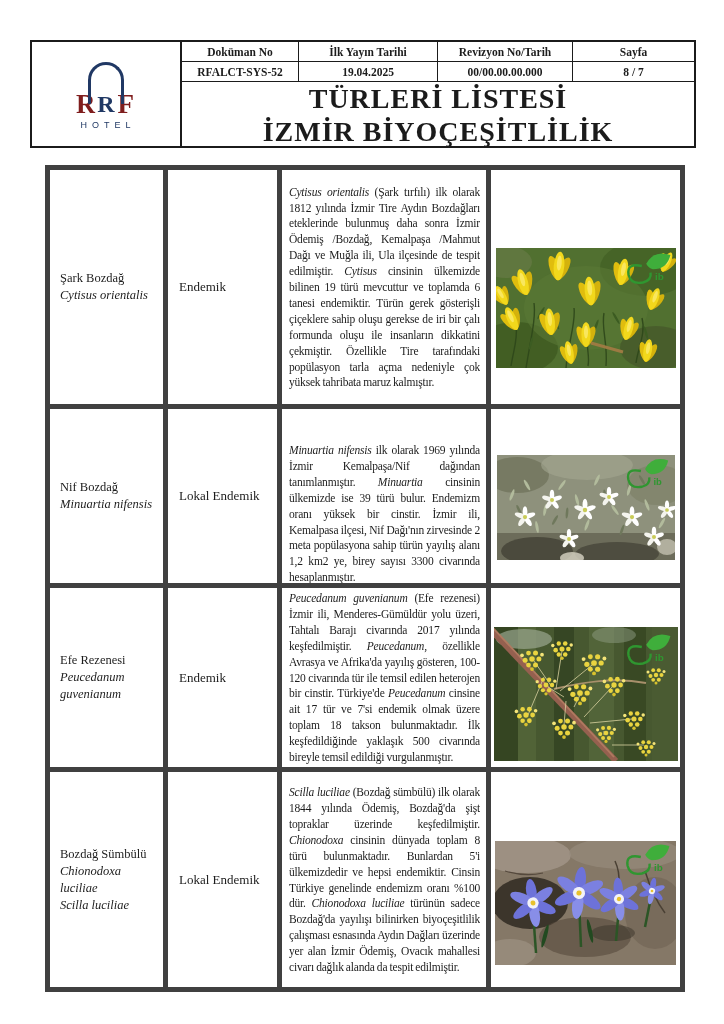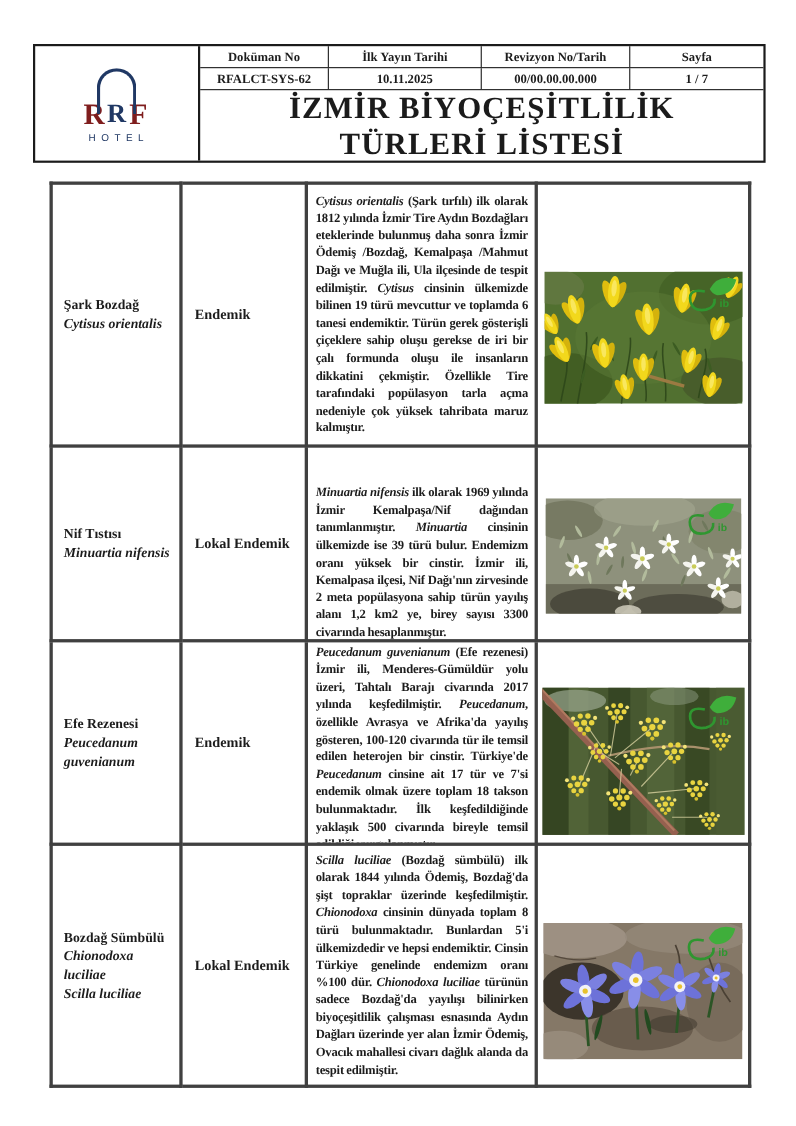--- a/index.html
+++ b/index.html
@@ -16,21 +16,21 @@
 
   .header-right { flex:1; display:flex; flex-direction:column; }
   .meta-row { display:flex; border-bottom:1.5px solid #1b1b1b; }
   .meta-cell { height:19px; display:flex; align-items:center; justify-content:center; font-size:11.5px; font-weight:bold; border-right:1.5px solid #1b1b1b; }
   .meta-cell:last-child { border-right:none; }
   .mc1 { width:117px; } .mc2 { width:139px; } .mc3 { width:135px; } .mc4 { flex:1; }
   .doc-title { flex:1; display:flex; flex-direction:column; align-items:center; justify-content:center; font-size:28px; font-weight:bold; letter-spacing:1px; line-height:33px; color:#1b1b1b; }
 
   
   table.species { position:absolute; left:45px; top:165px; width:635px; border-collapse:collapse; table-layout:fixed; }
-  table.species td { border:3px solid #404040; vertical-align:middle;font-weight:bold; }
+  table.species td { border:5px solid #404040; vertical-align:middle; }
   col.c-name { width:118px; } col.c-status { width:114px; } col.c-desc { width:209px; } col.c-photo { width:194px; }
   tr.r1 { height:239px; } tr.r2 { height:144px; } tr.r3 { height:184px; } tr.r4 { height:220px; }
 
   td.name-cell { padding:0 6px 0 10px; font-size:12.5px; line-height:17px; }
   .latin { font-style:italic; }
   td.status-cell { padding-left:11px; font-size:13px; }
   td.desc-cell { vertical-align:top; padding:2px 6px 0 7px; }
   .desc-text { font-size:11.5px; line-height:15.9px; text-align:justify; letter-spacing:-0.2px; word-spacing:-0.5px; overflow:hidden; }
   .r1 .desc-text { max-height:235px; } .r2 .desc-text { max-height:140px;margin-top:32px; }
   .r3 .desc-text { max-height:180px; } .r4 .desc-text { max-height:216px; }
@@ -103,28 +103,28 @@
       <div class="logo-sub">HOTEL</div>
     </div>
     <div class="header-right">
       <div class="meta-row">
         <div class="meta-cell mc1">Doküman No</div>
         <div class="meta-cell mc2">İlk Yayın Tarihi</div>
         <div class="meta-cell mc3">Revizyon No/Tarih</div>
         <div class="meta-cell mc4">Sayfa</div>
       </div>
       <div class="meta-row">
-        <div class="meta-cell mc1">RFALCT-SYS-62</div>
-        <div class="meta-cell mc2">10.11.2025</div>
+        <div class="meta-cell mc1">RFALCT-SYS-52</div>
+        <div class="meta-cell mc2">19.04.2025</div>
         <div class="meta-cell mc3">00/00.00.00.000</div>
-        <div class="meta-cell mc4">1 / 7</div>
+        <div class="meta-cell mc4">8 / 7</div>
       </div>
       <div class="doc-title">
+        <div>TÜRLERİ LİSTESİ</div>
         <div>İZMİR BİYOÇEŞİTLİLİK</div>
-        <div>TÜRLERİ LİSTESİ</div>
       </div>
     </div>
   </div>
 
   <table class="species">
     <colgroup>
         <col class="c-name">
         <col class="c-status">
         <col class="c-desc">
         <col class="c-photo">
@@ -184,21 +184,21 @@
             <g>
                   <use href="#wm" transform="translate(148,18) scale(1.1)"></use>
                 </g>
           </svg>
         </div>
       </td>
     </tr>
 
     <tr class="r2">
       <td class="name-cell">
-        <div>Nif Tıstısı</div>
+        <div>Nif Bozdağ</div>
         <div class="latin">
               <div>Minuartia nifensis</div>
             </div>
       </td>
       <td class="status-cell">Lokal Endemik</td>
       <td class="desc-cell">
         <div class="desc-text"><i>Minuartia nifensis</i><span> ilk olarak 1969 yılında İzmir Kemalpaşa/Nif dağından tanımlanmıştır. </span><i>Minuartia</i><span> cinsinin ülkemizde ise 39 türü bulur. Endemizm oranı yüksek bir cinstir. İzmir ili, Kemalpasa ilçesi, Nif Dağı'nın zirvesinde 2 meta popülasyona sahip türün yayılış alanı 1,2 km2 ye, birey sayısı 3300 civarında hesaplanmıştır.</span></div>
       </td>
       <td class="photo-cell">
         <div class="photo photo-r2">

